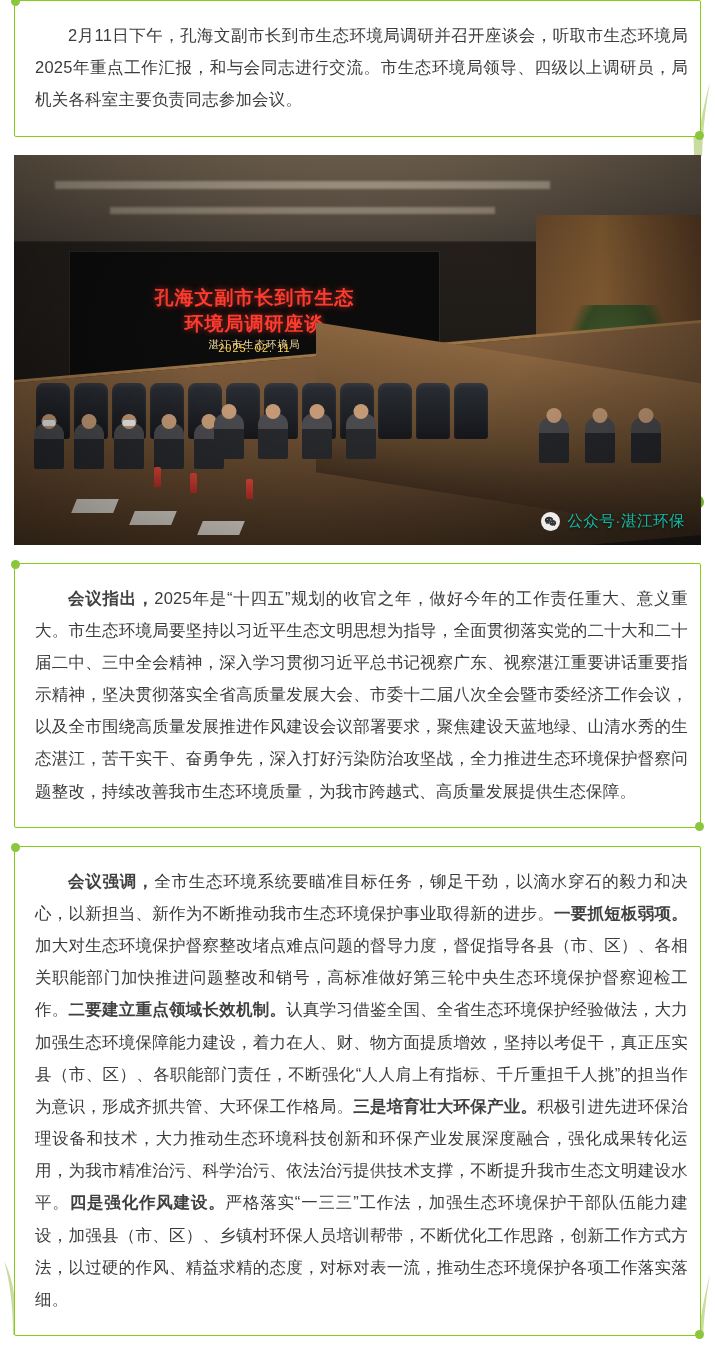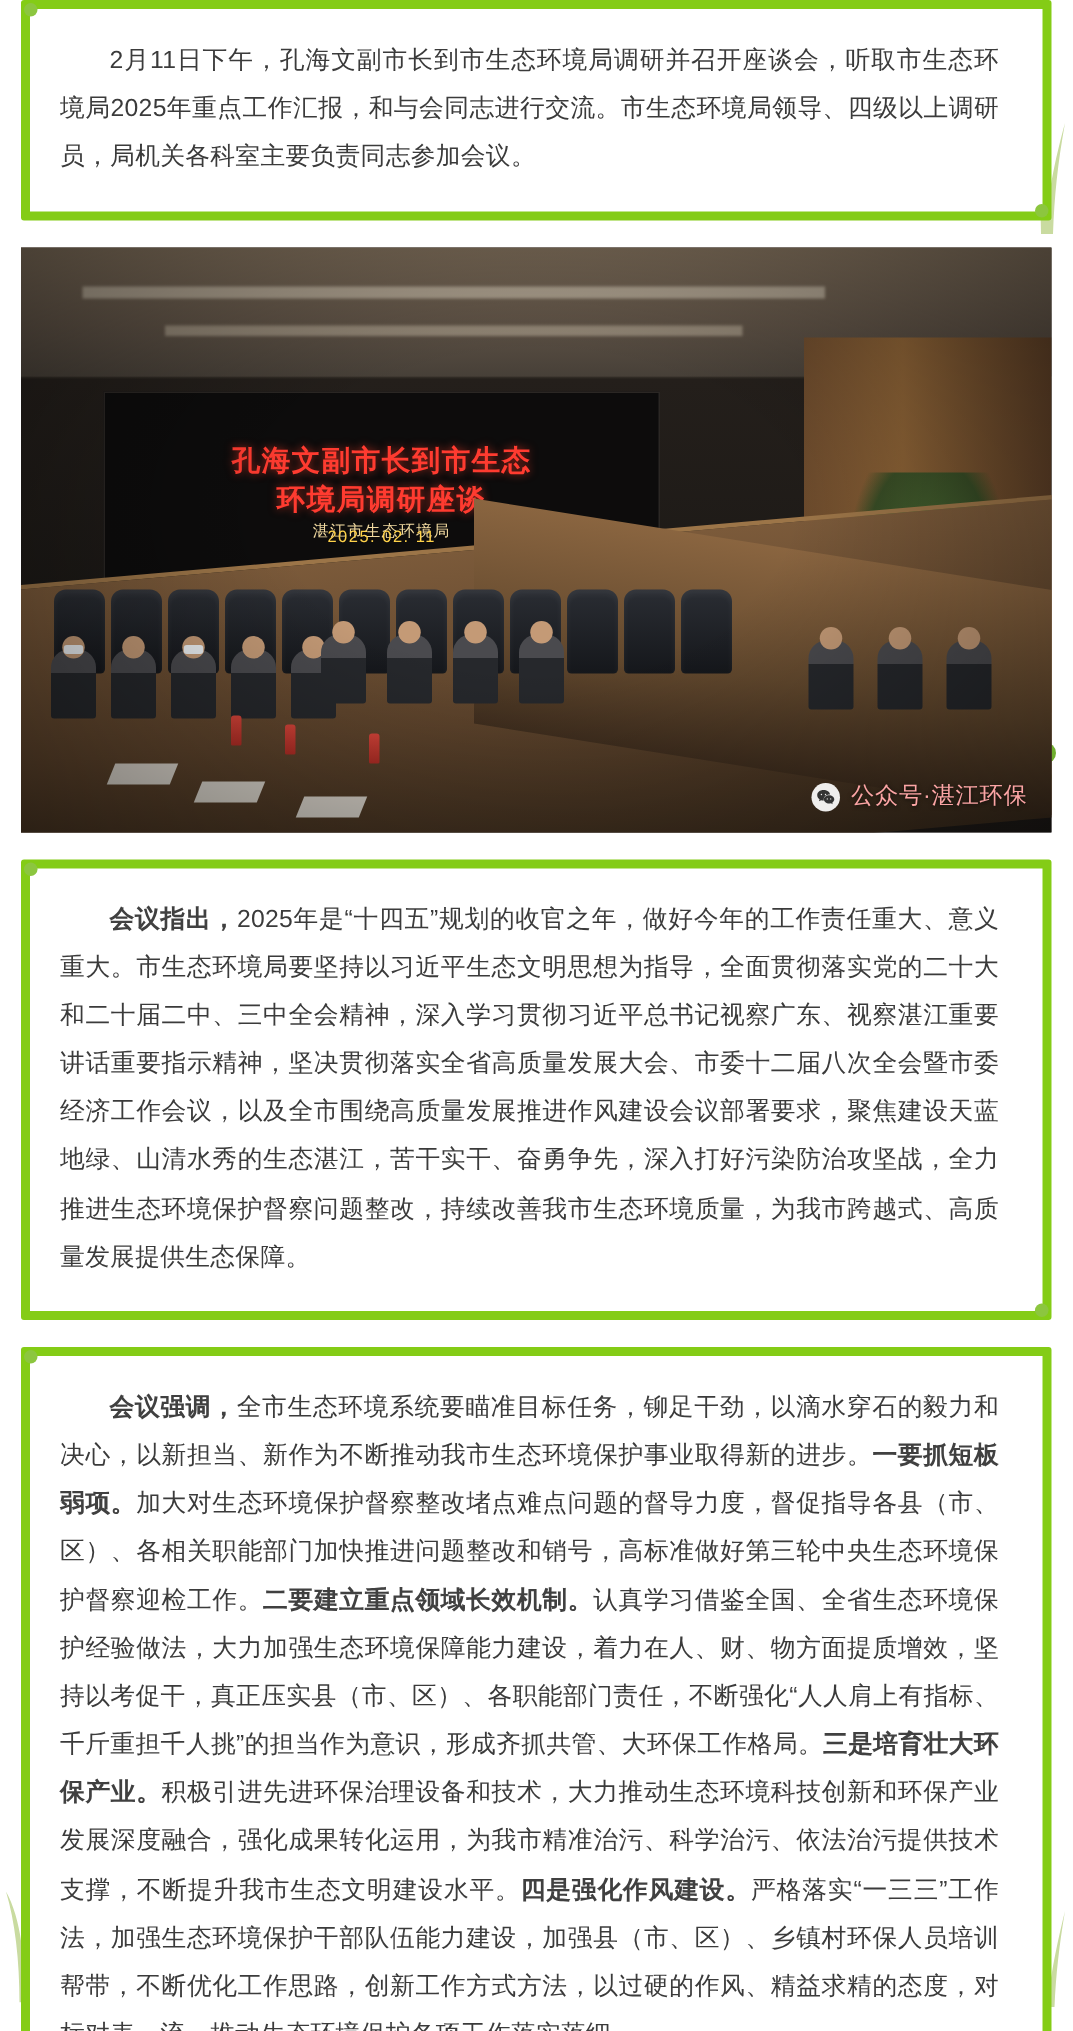--- a/index.html
+++ b/index.html
@@ -29,24 +29,24 @@
 
   .page {
     position: relative;
     z-index: 2;
     padding: 0 14px;
   }
 
   
   .card {
     position: relative;
-    border: 6px solid #84cc16;
+    border: 1px solid #84cc16;
     border-radius: 2px;
     background: #ffffff;
-    padding: 18px 29px 20px 20px;
+    padding: 18px 12px 20px 20px;
     margin-bottom: 18px;
   }
   .card::before {
     content: "";
     position: absolute;
     left: -4px;
     top: -4px;
     width: 9px;
     height: 9px;
     border-radius: 50%;
@@ -214,21 +214,21 @@
     opacity:.9;
   }
   .ph-vignette {
     position:absolute; inset:0;
     background: radial-gradient(ellipse at 50% 45%, rgba(0,0,0,0) 35%, rgba(0,0,0,.45) 100%);
   }
   .wm {
     position:absolute;
     right: 16px; bottom: 14px;
     display:flex; align-items:center; gap:7px;
-    color:#fca5a5;
+    color:#14b8a6;
     font-size: 15.5px;
     letter-spacing: .5px;
     text-shadow: 0 1px 3px rgba(0,0,0,.75);
     z-index: 5;
   }
   .wm-icon {
     width: 19px; height: 19px;
     border-radius: 50%;
     background: rgba(255,255,255,.92);
     display:flex; align-items:center; justify-content:center;

